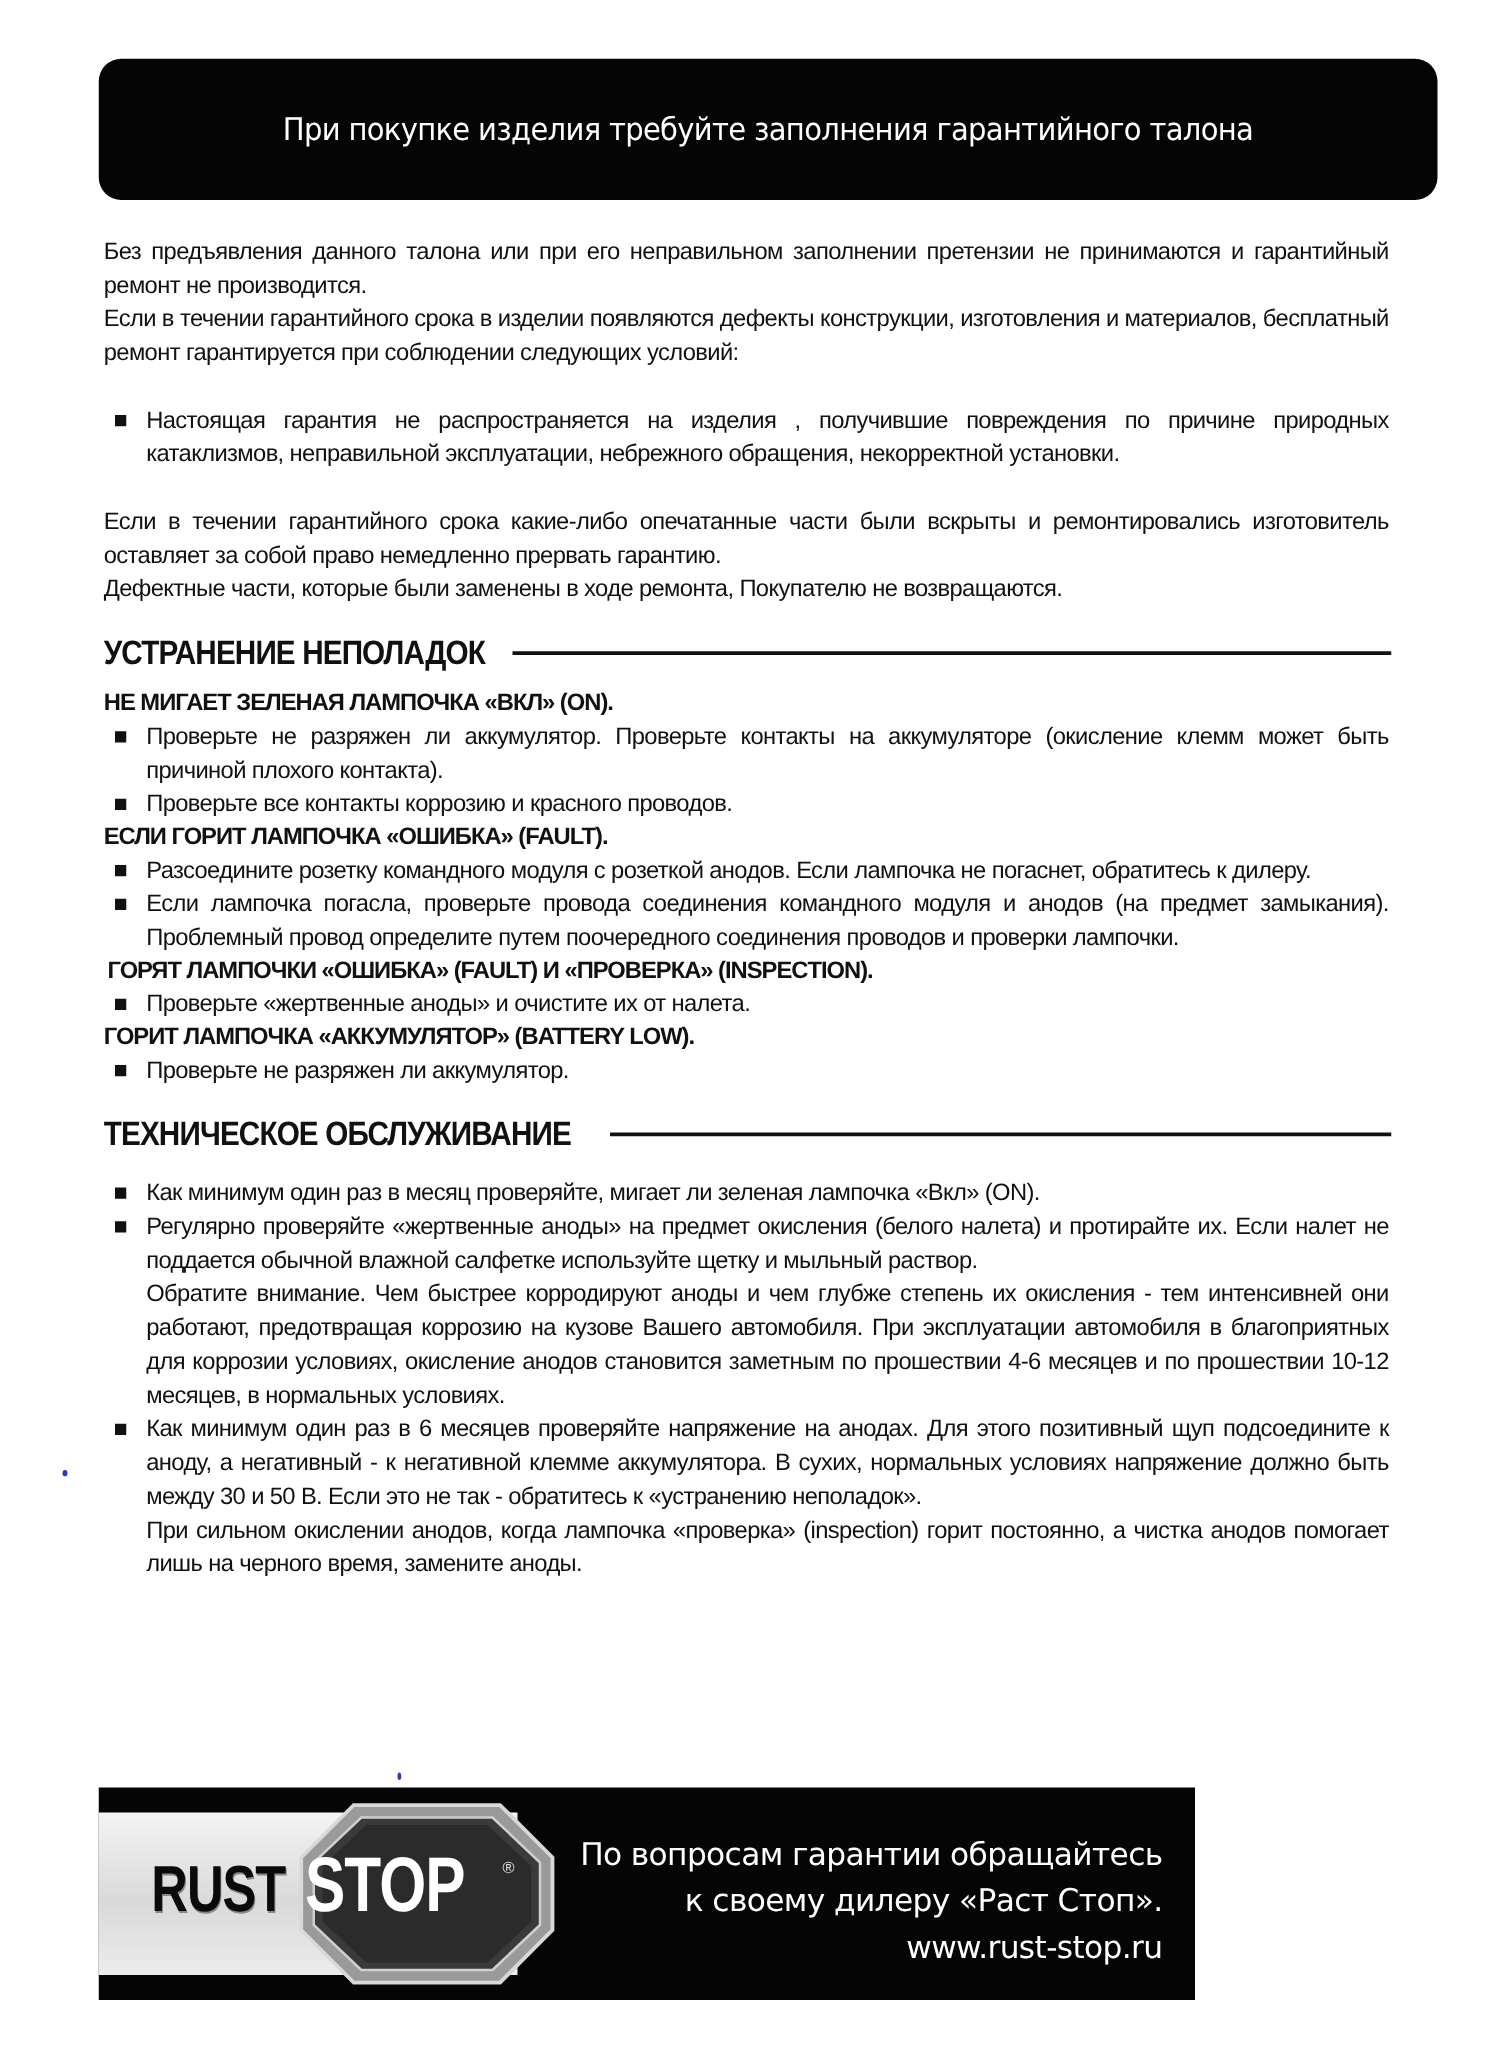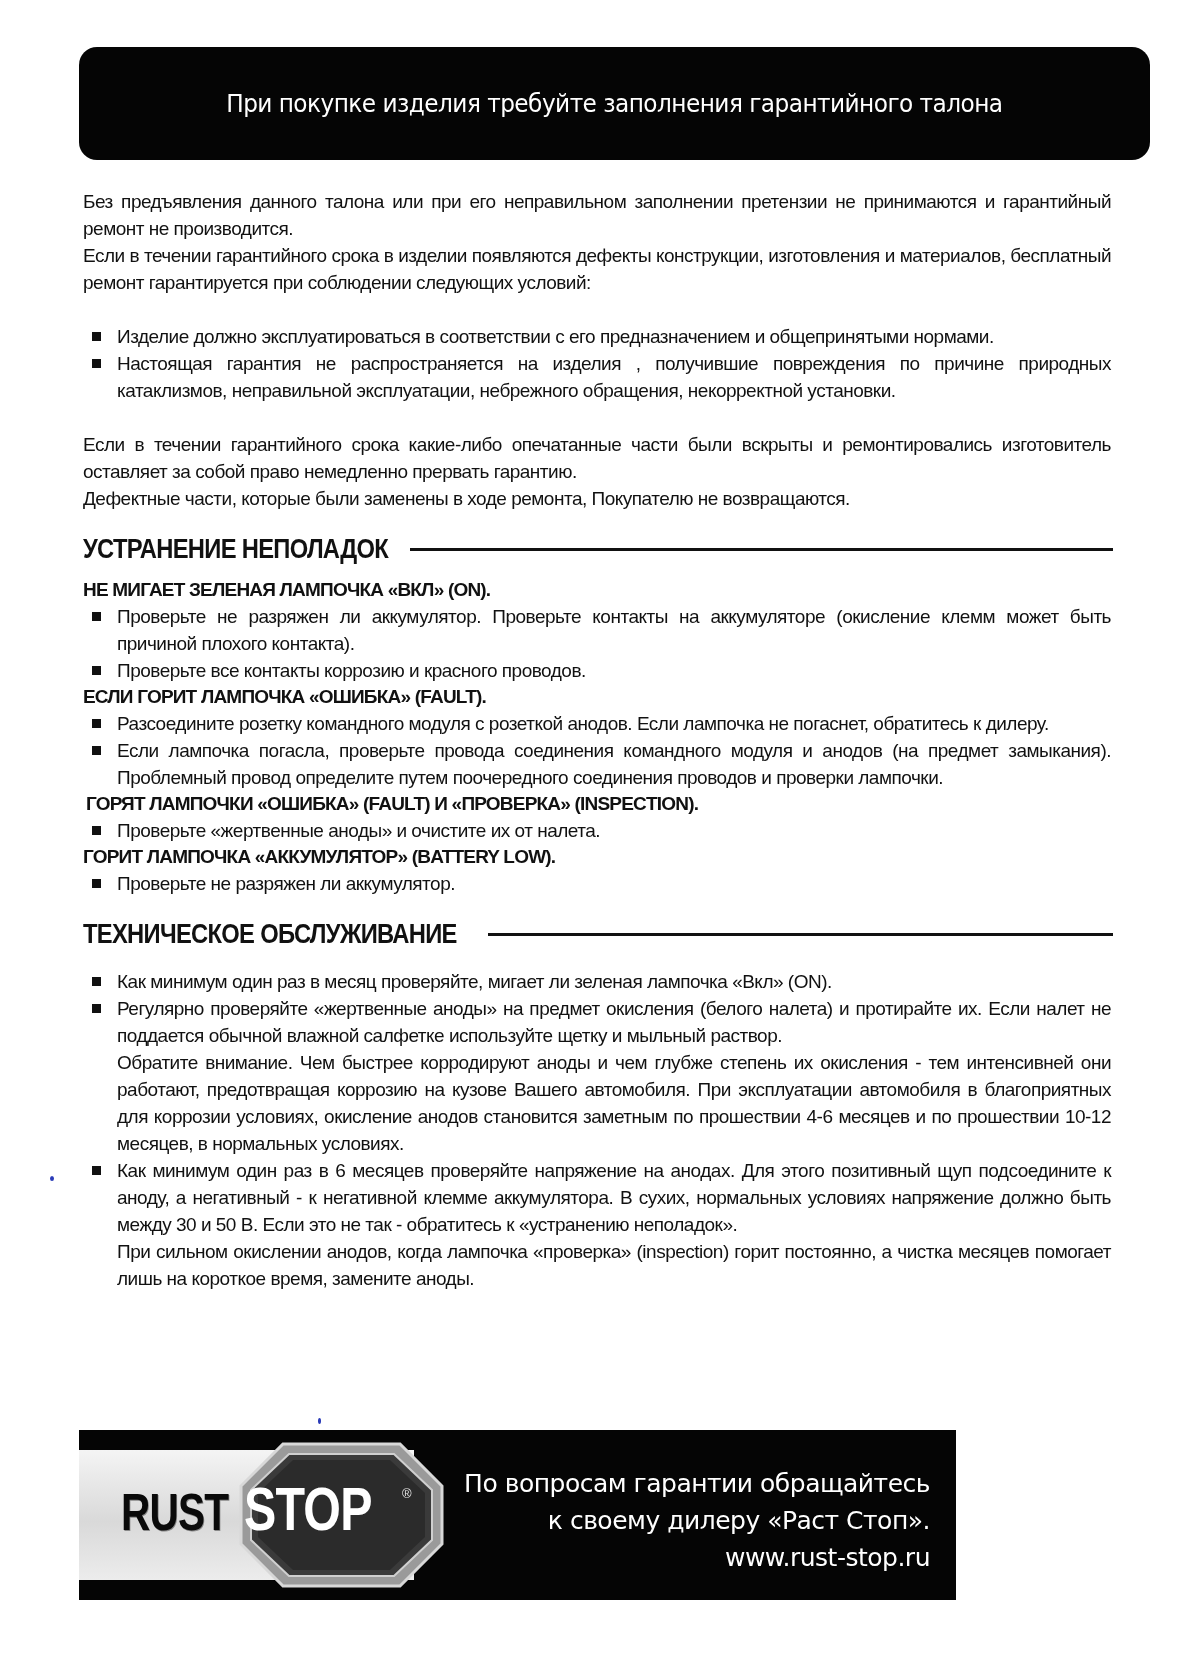--- a/index.html
+++ b/index.html
@@ -198,21 +198,20 @@
   <div class="top-banner-title">При покупке изделия требуйте заполнения гарантийного талона</div>
 </div>
 
 <div class="content narrow">
 
   <section>
     <p class="para">Без предъявления данного талона или при его неправильном заполнении претензии не принимаются и гарантийный ремонт не производится.</p>
     <p class="para">Если в течении гарантийного срока в изделии появляются дефекты конструкции, изготовления и материалов, бесплатный ремонт гарантируется при соблюдении следующих условий:</p>
     <div class="block-gap"></div>
     <ul class="bullets">
-      <li><span class="bullet-icon"></span><span>Изделие должно эксплуатироваться в соответствии с его предназначением и общепринятыми нормами.</span></li>
       <li><span class="bullet-icon"></span><span>Настоящая гарантия не распространяется на изделия , получившие повреждения по причине природных катаклизмов, неправильной эксплуатации, небрежного обращения, некорректной установки.</span></li>
     </ul>
     <div class="block-gap"></div>
     <p class="para">Если в течении гарантийного срока какие-либо опечатанные части были вскрыты и ремонтировались изготовитель оставляет за собой право немедленно прервать гарантию.</p>
     <p class="para">Дефектные части, которые были заменены в ходе ремонта, Покупателю не возвращаются.</p>
   </section>
 
   <section>
     <div class="section-heading">
       <span class="heading-text">УСТРАНЕНИЕ НЕПОЛАДОК</span>
@@ -253,21 +252,21 @@
         <span>Как минимум один раз в месяц проверяйте, мигает ли зеленая лампочка «Вкл» (ON).</span>
       </li>
       <li>
         <span class="bullet-icon"></span>
         <span>Регулярно проверяйте «жертвенные аноды» на предмет окисления (белого налета) и протирайте их. Если налет не поддается обычной влажной салфетке используйте щетку и мыльный раствор.</span>
         <div>Обратите внимание. Чем быстрее корродируют аноды и чем глубже степень их окисления -  тем интенсивней они работают, предотвращая коррозию на кузове Вашего автомобиля. При эксплуатации автомобиля в благоприятных для коррозии условиях, окисление анодов становится заметным по прошествии 4-6 месяцев и по прошествии 10-12 месяцев, в нормальных условиях.</div>
       </li>
       <li>
         <span class="bullet-icon"></span>
         <span>Как минимум один раз в 6 месяцев проверяйте напряжение на анодах. Для этого позитивный щуп подсоедините к аноду, а негативный - к негативной клемме аккумулятора. В сухих, нормальных условиях напряжение должно быть между 30 и 50 В. Если это не так -  обратитесь к «устранению неполадок».</span>
-        <div>При сильном окислении анодов, когда лампочка «проверка» (inspection) горит постоянно, а чистка месяцев помогает лишь на короткое время, замените аноды.</div>
+        <div>При сильном окислении анодов, когда лампочка «проверка» (inspection) горит постоянно, а чистка анодов помогает лишь на черного время, замените аноды.</div>
       </li>
     </ul>
   </section>
 </div>
 
 <span class="stray-mark" style="left:50px; top:1176px;"></span>
 <span class="stray-mark" style="left:318px; top:1418px; width:3px; height:6px;"></span>
 
 <div class="bottom-banner">
   <div class="logo-strip"></div>

